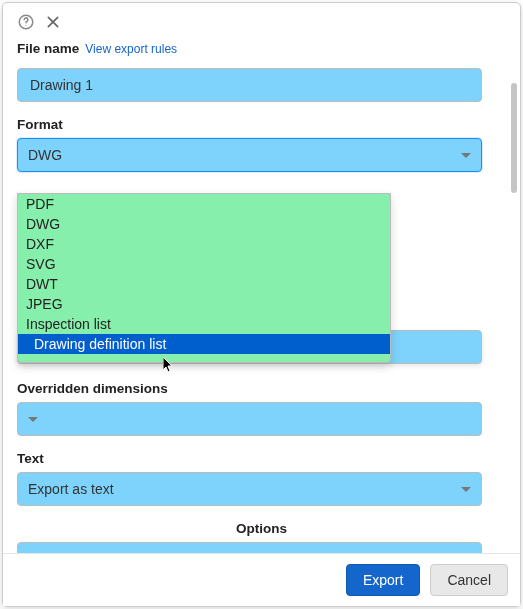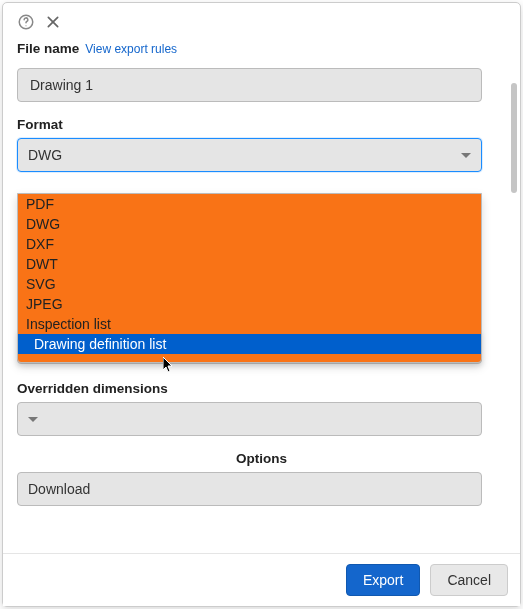--- a/index.html
+++ b/index.html
@@ -76,21 +76,21 @@
     cursor: pointer;
   }
   .text-input, .select {
     width: 465px;
     height: 34px;
     border: 1px solid #bbb;
     border-radius: 4px;
     padding: 0 10px;
     font-size: 14px;
     color: #333;
-    background: #e5e5e5;
+    background: #7dd3fc;
     display: flex;
     align-items: center;
     justify-content: space-between;
   }
   .text-input input {
     border: none;
     outline: none;
     width: 100%;
     font-size: 14px;
     color: #333;
@@ -103,22 +103,22 @@
   .caret {
     width: 0; height: 0;
     border-left: 5px solid transparent;
     border-right: 5px solid transparent;
     border-top: 5px solid #777;
   }
   .dropdown-panel {
     position: absolute;
     left: 14px;
     top: 156px;
-    width: 465px;
-    background: #f97316;
+    width: 374px;
+    background: #86efac;
     border: 1px solid #bbb;
     border-radius: 0 0 4px 4px;
     box-shadow: 0 4px 10px rgba(0,0,0,0.15);
     z-index: 50;
     padding-bottom: 8px;
   }
   .dropdown-item {
     padding: 1px 8px;
     font-size: 14px;
     color: #222;
@@ -208,22 +208,22 @@
       <div class="select focused">
         <span>DWG</span>
         <span class="caret"></span>
       </div>
     </div>
 
     <div class="dropdown-panel">
       <div class="dropdown-item">PDF</div>
       <div class="dropdown-item">DWG</div>
       <div class="dropdown-item">DXF</div>
+      <div class="dropdown-item">SVG</div>
       <div class="dropdown-item">DWT</div>
-      <div class="dropdown-item">SVG</div>
       <div class="dropdown-item">JPEG</div>
       <div class="dropdown-item">Inspection list</div>
       <div class="dropdown-item highlight">Drawing definition list</div>
     </div>
 
     <div class="cursor-pointer">
       <svg width="12" height="16" viewBox="0 0 12 16">
         <path d="M0 0 L0 13 L3 10 L5 15 L7 14 L5 9 L9 9 Z" fill="#000" stroke="#fff" stroke-width="1"></path>
       </svg>
     </div>
@@ -234,20 +234,27 @@
       <span class="caret" style="visibility:hidden;"></span>
     </div>
 
     <div class="field-block">
       <div class="label">Overridden dimensions</div>
       <div class="select">
         <span class="caret"></span>
       </div>
     </div>
 
+    <div class="field-block">
+      <div class="label">Text</div>
+      <div class="select">
+        <span>Export as text</span>
+        <span class="caret"></span>
+      </div>
+    </div>
 
     <div class="field-block" style="margin-bottom:10px;text-align:center;">
       <div class="label">Options</div>
       <div class="select">
         <span>Download</span>
 
       </div>
     </div>
 
   </div>

